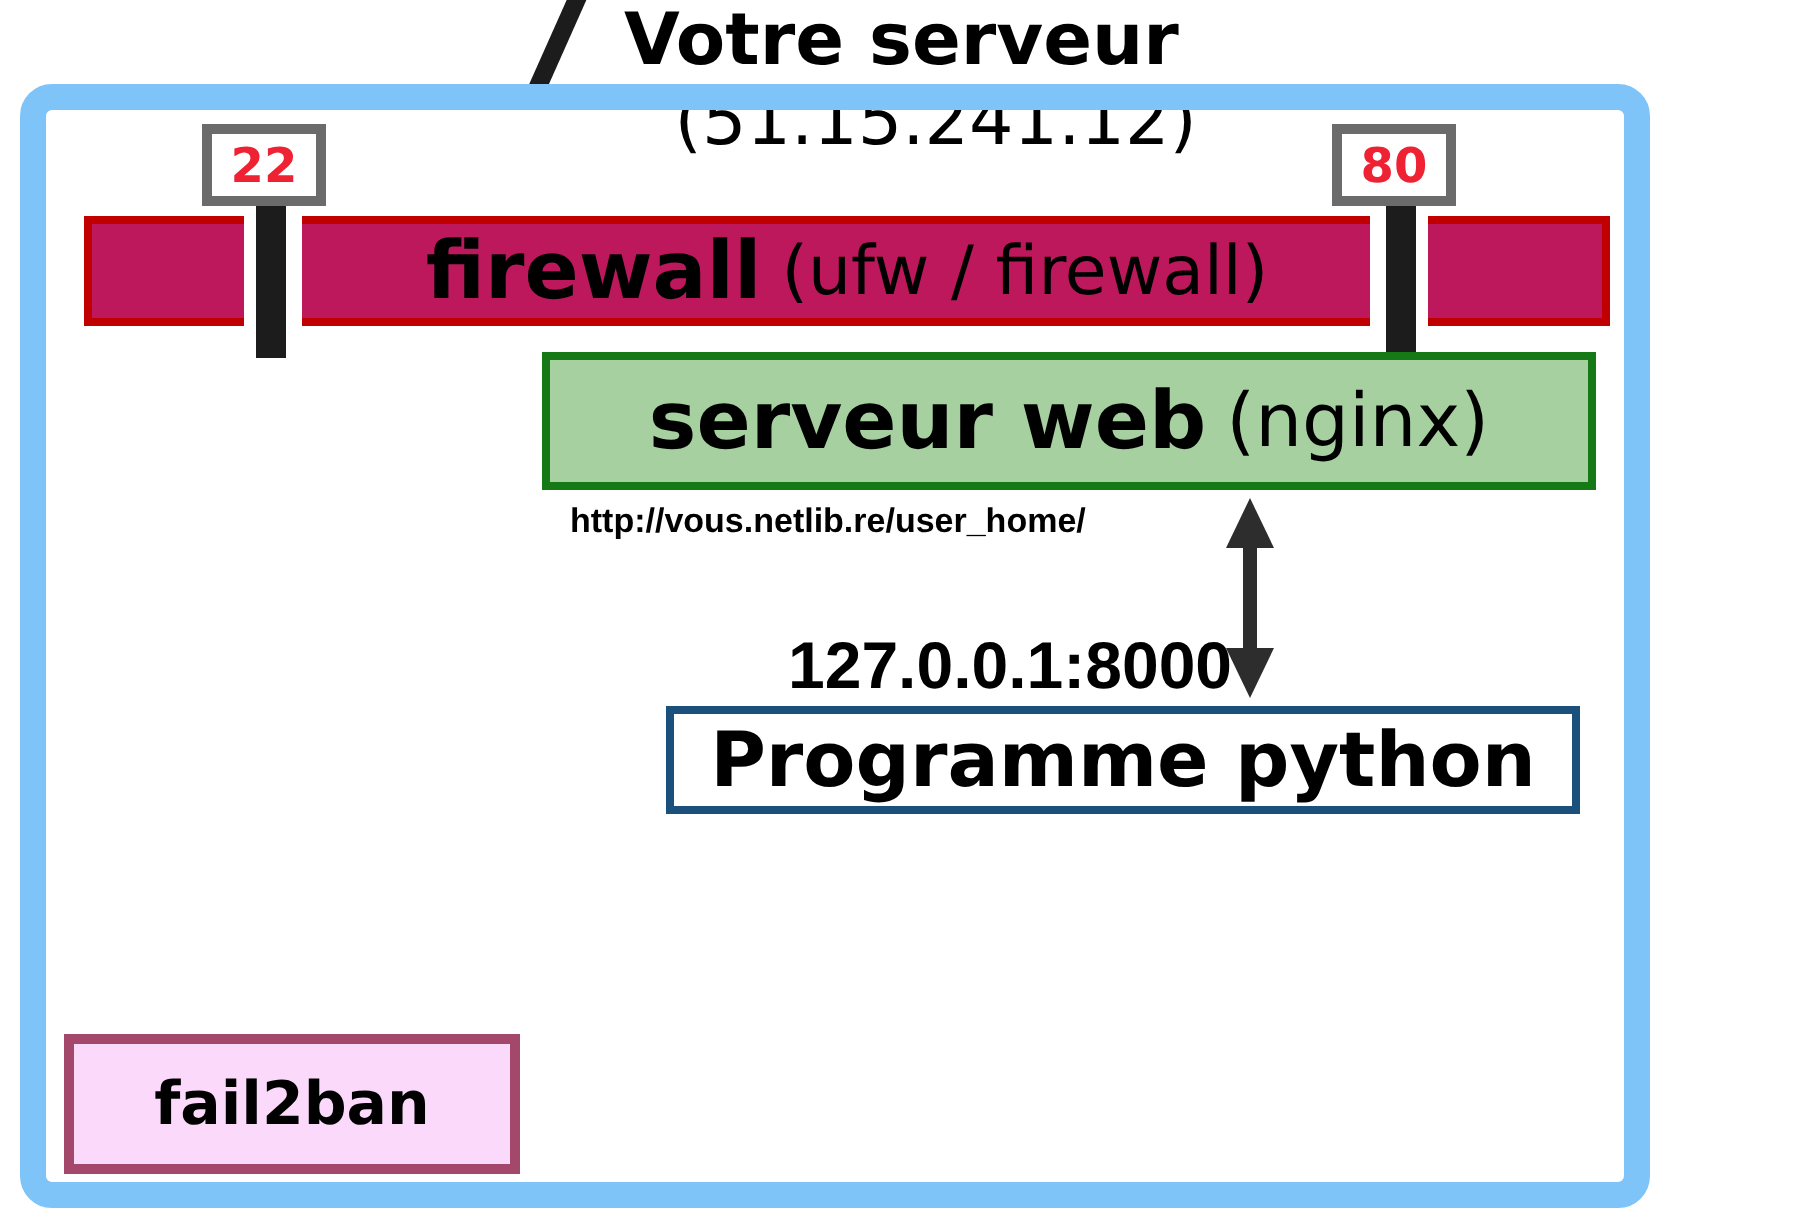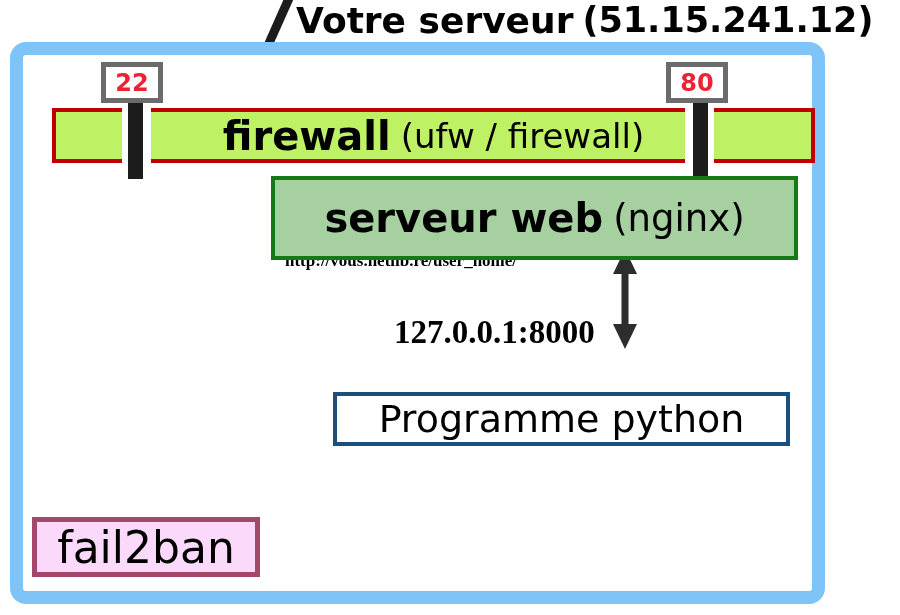--- a/index.html
+++ b/index.html
@@ -10,76 +10,76 @@
   .abs{position:absolute;box-sizing:border-box;}
   .center{display:flex;align-items:center;justify-content:center;}
 
   
   .frame{
     left:10px;top:42px;width:815px;height:562px;
     border:13px solid #7EC4F8;border-radius:16px;background:transparent;
   }
 
   
-  .title{left:296px;top:0px;height:42px;display:flex;align-items:flex-start;white-space:nowrap;}
+  .title{left:312px;top:0px;height:42px;display:flex;align-items:flex-end;white-space:nowrap;flex-direction:column;}
   .title .t-bold{font-weight:bold;font-size:36px;margin-right:9px;}
-  .title .t-reg{font-weight:bold;font-size:35px;}
+  .title .t-reg{font-weight:normal;font-size:35px;}
 
   
   .callout{
     left:286px;top:-6px;width:9px;height:56px;background:#1C1C1C;
     transform:rotate(24deg);transform-origin:top left;
   }
 
   
   .firewall{
-    left:52px;top:108px;width:763px;height:55px;
-    border:4px solid #C00000;background:#bef264;white-space:nowrap;
+    left:42px;top:108px;width:763px;height:55px;
+    border:4px solid #C00000;background:#be185d;white-space:nowrap;
   }
   .firewall .f-bold{font-weight:bold;font-size:40px;margin-right:10px;}
   .firewall .f-reg{font-weight:normal;font-size:34px;}
 
   .fw-gap{top:106px;width:29px;height:59px;background:#ffffff;}
 
   .connector{top:99px;width:15px;height:80px;background:#1C1C1C;}
 
   .port{
     top:62px;width:62px;height:41px;border:5px solid #6B6B6B;background:#ffffff;
     font-weight:bold;font-size:24px;color:#EE2233;z-index:4;
   }
 
   .sshd{
     left:82px;top:176px;width:177px;height:69px;
     border:4px solid #FFA022;background:#FCD9A5;
     font-weight:bold;font-size:40px;z-index:5;
   }
   .web{
-    left:271px;top:176px;width:527px;height:84px;
+    left:271px;top:176px;width:527px;height:69px;
     border:4px solid #157A15;background:#A6D0A0;white-space:nowrap;z-index:5;
   }
   .web .w-bold{font-weight:bold;font-size:40px;margin-right:10px;}
   .web .w-reg{font-weight:normal;font-size:37px;}
 
-  .mono{font-family:Liberation Serif, serif;font-weight:bold;white-space:nowrap;}
+  .mono{font-family:Liberation Sans, sans-serif;font-weight:bold;white-space:nowrap;}
   .url{left:285px;top:251px;font-size:17px;}
   .proxy-label{left:645px;top:280px;font-size:25px;}
   .local-addr{left:394px;top:314px;font-size:33px;}
 
   .arrow-svg{left:608px;top:248px;}
 
   .python{
     left:333px;top:353px;width:457px;height:54px;
     border:4px solid #1B4F7C;background:#ffffff;
-    font-weight:normal;font-size:38px;z-index:5;margin-top:39px;
+    font-weight:bold;font-size:38px;z-index:5;
   }
 
   .fail2ban{
-    left:32px;top:517px;width:228px;height:60px;
+    left:32px;top:517px;width:228px;height:70px;
     border:5px solid #A3476B;background:#FBD9FB;
-    font-weight:normal;font-size:44px;
+    font-weight:bold;font-size:30px;
   }
 </style>
 </head>
 <body>
 
 <div class="canvas">
 
   <div class="abs callout"></div>
 
   <div class="abs title">

